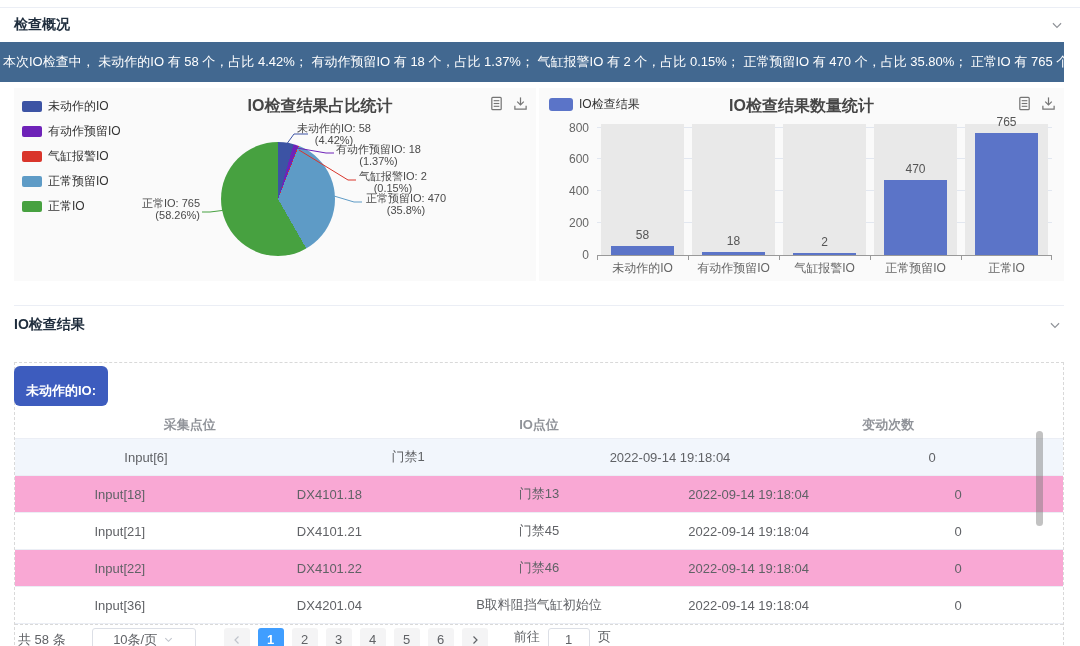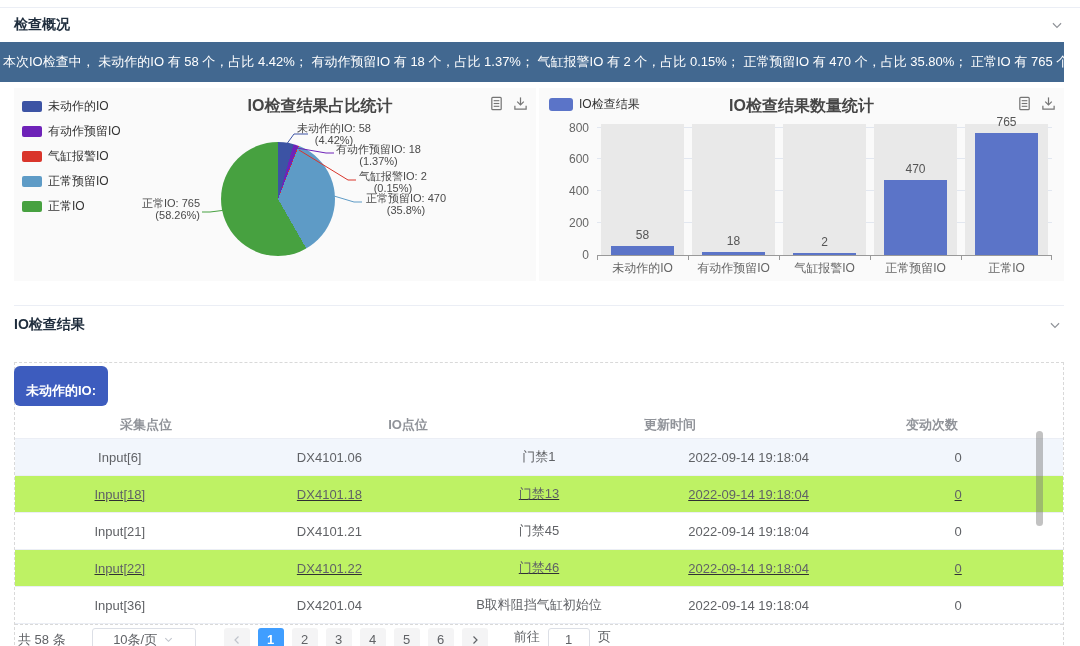--- a/index.html
+++ b/index.html
@@ -61,21 +61,21 @@
   .results-box { position:relative; margin:24px 16px 0 14px; border:1px dashed #d9d9d9; }
   .badge { display:inline-block; margin:3px 0 5px -1px; background:#3D5CBE; color:#fff;
     font-size:13px; font-weight:bold; padding:16px 12px 6px 12px; border-radius:6px; cursor:pointer; }
 
   .table { width:100%; }
   .t-head { display:flex; height:28px; align-items:center; border-bottom:1px solid #ebeef5; }
   .t-head div { flex:1; text-align:center; font-size:13px; color:#909399; font-weight:bold; }
   .t-row { display:flex; height:37px; align-items:center; border-bottom:1px solid #ebeef5; cursor:pointer; }
   .t-row div { flex:1; text-align:center; font-size:13px; color:#606266; }
   .t-row.hl { background:#f2f6fc; }
-  .t-row.stripe { background:#bef264;text-decoration:underline; }
+  .t-row.stripe { background:#f9a8d4; }
 
   .scroll-thumb { position:absolute; right:20px; top:68px; width:7px; height:95px;
     border-radius:4px; background:rgba(120,120,120,.45); cursor:pointer; }
 
   .pagination { display:flex; align-items:center; height:30px; border-top:1px dashed #d9d9d9;
     padding-left:3px; font-size:13px; color:#606266; }
   .pg-total { margin-right:26px; }
   .pg-size { display:flex; align-items:center; justify-content:center; gap:6px;
     width:104px; height:24px; border:1px solid #dcdfe6; border-radius:3px;
     color:#606266; font-size:13px; cursor:pointer; background:#fff; }
@@ -276,26 +276,24 @@
   </div>
 </div>
 
 <div class="results-box">
   <span class="badge">未动作的IO:</span>
 
   <div class="table">
     <div class="t-head">
       <div>采集点位</div>
       <div>IO点位</div>
-      <div>更新时间</div>
       <div>变动次数</div>
     </div>
     <div class="t-row hl">
       <div>Input[6]</div>
-      <div>DX4101.06</div>
       <div>门禁1</div>
       <div>2022-09-14 19:18:04</div>
       <div>0</div>
     </div>
     <div class="t-row stripe">
       <div>Input[18]</div>
       <div>DX4101.18</div>
       <div>门禁13</div>
       <div>2022-09-14 19:18:04</div>
       <div>0</div>

